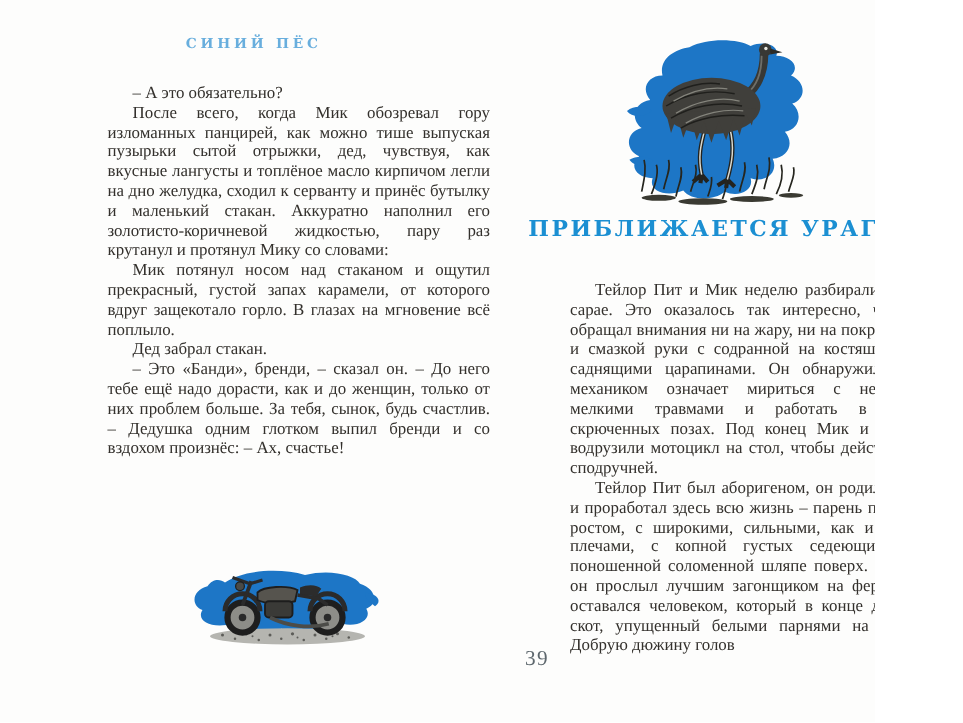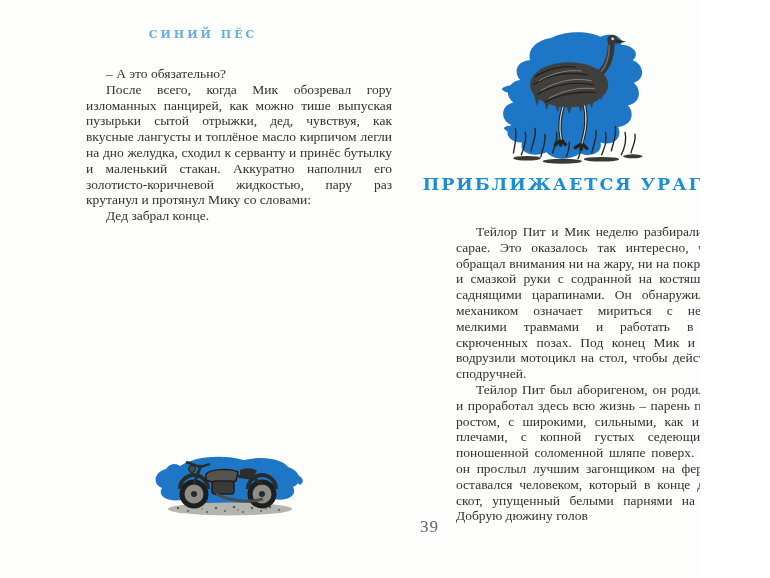--- a/index.html
+++ b/index.html
@@ -38,21 +38,23 @@
 <body>
 
 <div class="spread">
 
   <div>
     <div class="running-head">СИНИЙ ПЁС</div>
 
     <div class="text-block left-text">
       <p>– А это обязательно?</p>
       <p>После всего, когда Мик обозревал гору изломанных панцирей, как можно тише выпуская пузырьки сытой отрыжки, дед, чувствуя, как вкусные лангусты и топлёное масло кирпичом легли на дно желудка, сходил к серванту и принёс бутылку и маленький стакан. Аккуратно наполнил его золотисто-коричневой жидкостью, пару раз крутанул и протянул Мику со словами:</p>
-      <p>Дед забрал конце.</p>
+      <p>Мик потянул носом над стаканом и ощутил прекрасный, густой запах карамели, от которого вдруг защекотало горло. В глазах на мгновение всё поплыло.</p>
+      <p>Дед забрал стакан.</p>
+      <p>– Это «Банди», бренди, – сказал он. – До него тебе ещё надо дорасти, как и до женщин, только от них проблем больше. За тебя, сынок, будь счастлив. – Дедушка одним глотком выпил бренди и со вздохом произнёс: – Ах, счастье!</p>
     </div>
 
     <div class="illo moto-illo">
       <svg viewBox="0 0 160 70">
 
         <path fill="#1d76c6" d="M30,14 C44,4 74,2 94,8 C114,3 134,8 138,15 C151,19 153,31 143,35
           C148,43 137,50 124,47 C116,54 90,56 75,51 C60,57 38,55 31,48 C17,50 7,44 12,36
           C2,32 4,20 16,17 C20,11 26,11 30,14 Z"></path>
         <path fill="#1d76c6" d="M142,22 C152,23 156,29 150,33 C146,30 142,27 142,22 Z"></path>
 

